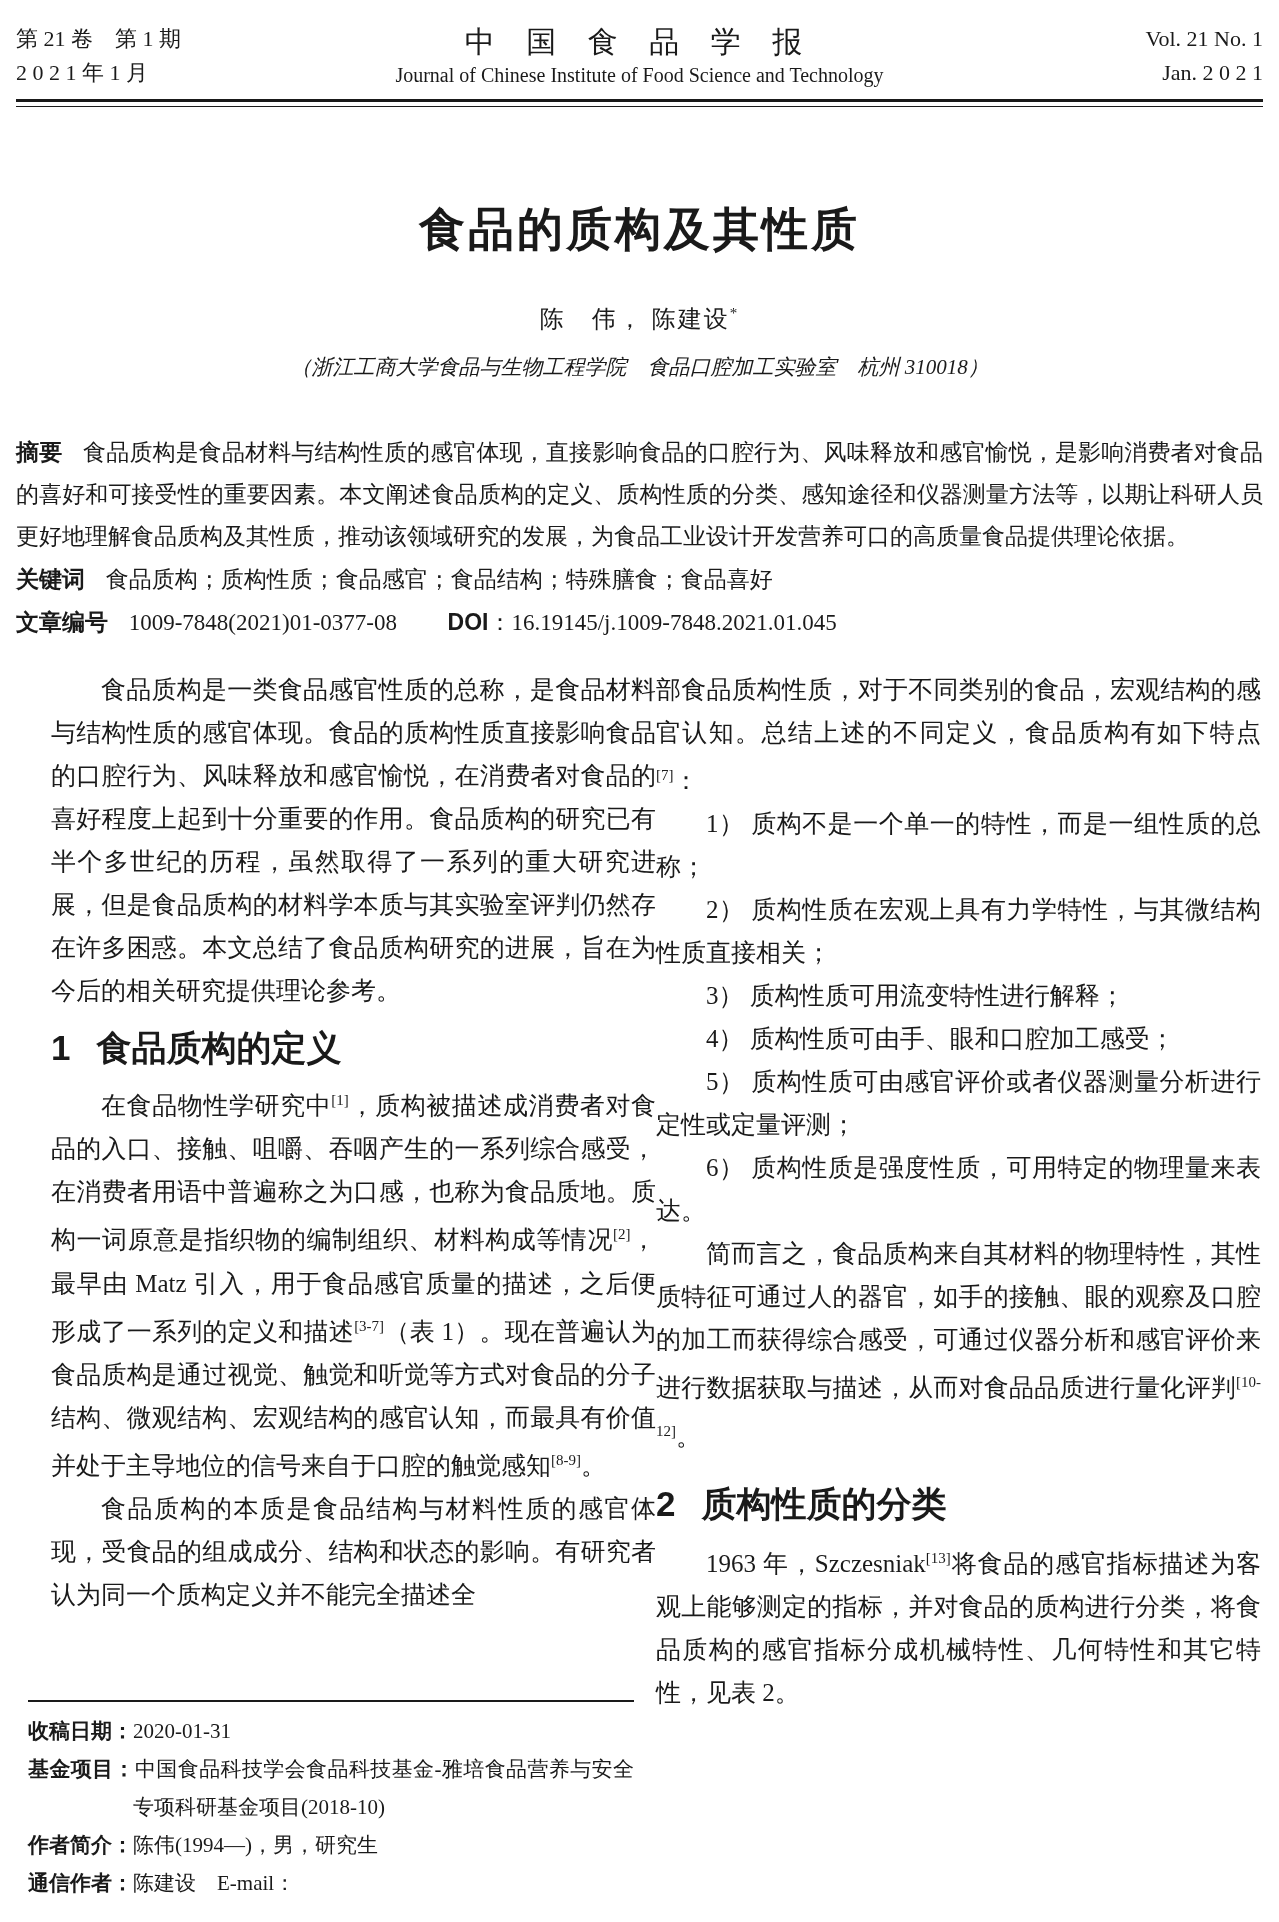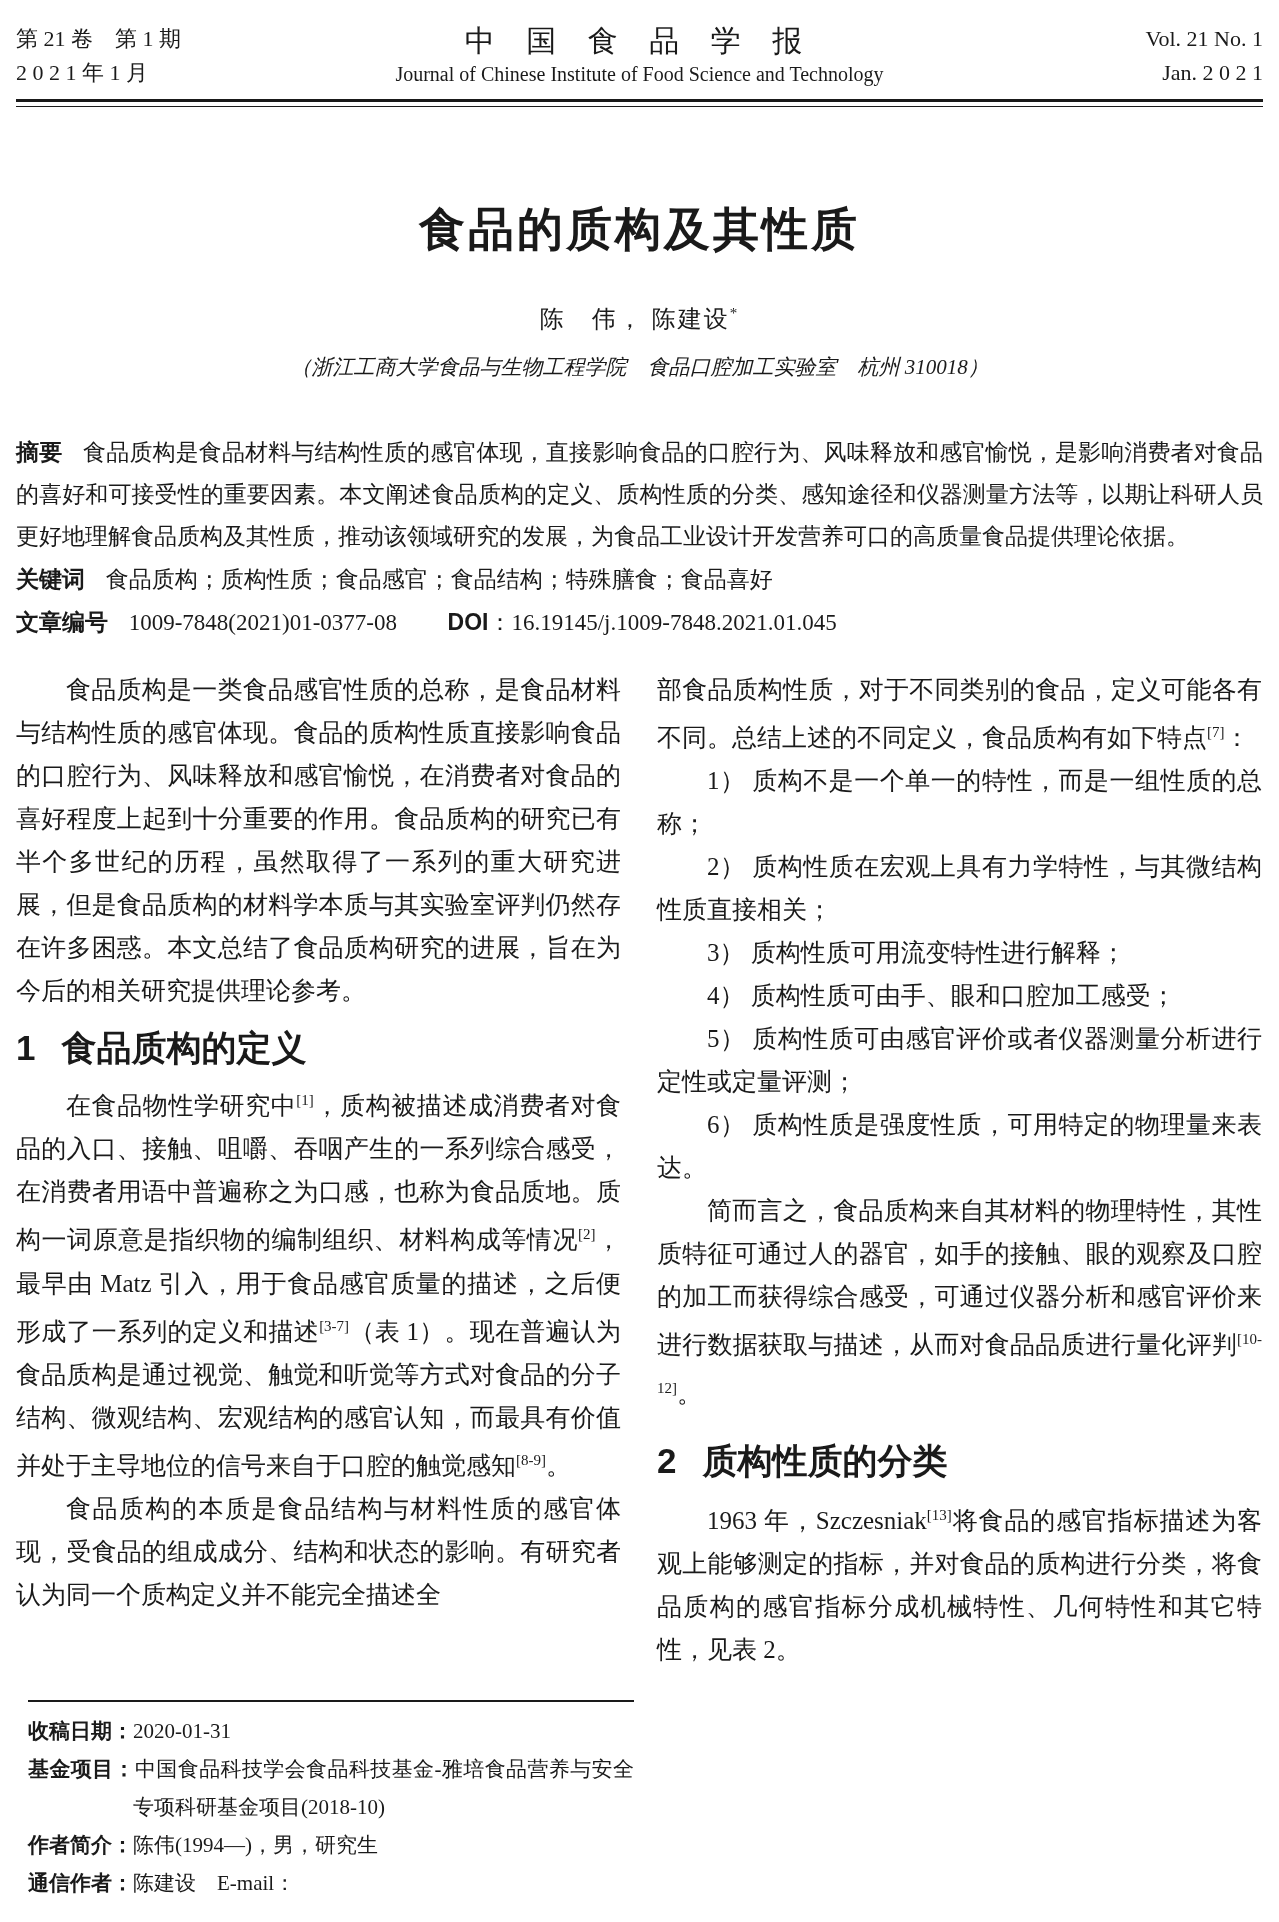--- a/index.html
+++ b/index.html
@@ -4,21 +4,21 @@
 <style>
   html,body { margin:0; padding:0; background:#e8e8e8; }
   .page {
     position:relative; width:1279px; height:1922px; margin:0 auto;
     background:#ffffff; overflow:hidden; color:#1a1a1a;
     font-family:"Liberation Serif","DejaVu Serif",serif;
   }
   .inner { padding:0 16px; }
 
   
-  .header { display:flex; justify-content:space-between; align-items:center; padding-top:22px; }
+  .header { display:flex; justify-content:space-between; align-items:flex-end; padding-top:22px; }
   .hdr-side { width:270px; font-size:22px; line-height:34px; white-space:nowrap; }
   .hdr-side.right { text-align:right; }
   .hdr-center { flex:1; text-align:center; }
   .hdr-cn { font-size:30px; letter-spacing:12px; line-height:36px; white-space:nowrap; }
   .hdr-en { font-size:20px; line-height:30px; white-space:nowrap; }
   .rule-double { margin-top:9px; height:4px; border-top:3px solid #1a1a1a; border-bottom:1px solid #1a1a1a; }
 
   
   .title {
     margin-top:96px; text-align:center;
@@ -30,21 +30,21 @@
   .affiliation { margin-top:18px; text-align:center; font-size:21px;font-style:italic; }
 
   
   .meta { margin-top:50px; font-size:23px; line-height:42px; text-align:justify; }
   .meta p { margin:0; }
   .hei { font-family:"Liberation Sans","DejaVu Sans",sans-serif; font-weight:bold; }
   .lbl-gap { display:inline-block; width:0.9em; }
   .wide-gap { display:inline-block; width:2.2em; }
 
   
-  .columns { display:flex; gap:36px; margin-top:24px; }
+  .columns { display:flex; margin-top:24px;margin-left:35px; }
   .col { width:605px; font-size:25px; line-height:43px; text-align:justify; }
   .col p { margin:0; text-indent:2em; }
   .col p.noindent { text-indent:0; }
   .col sup { font-size:15px; }
   h2.section {
     font-family:"Liberation Sans","DejaVu Sans",sans-serif;
     font-size:35px; font-weight:bold; line-height:43px;
     margin:14px 0 10px; text-indent:0;
   }
   h2.section.second { margin:24px 0 12px; }
@@ -94,21 +94,21 @@
     <div class="columns">
 
       <div class="col">
         <p>食品质构是一类食品感官性质的总称，是食品材料与结构性质的感官体现。食品的质构性质直接影响食品的口腔行为、风味释放和感官愉悦，在消费者对食品的喜好程度上起到十分重要的作用。食品质构的研究已有半个多世纪的历程，虽然取得了一系列的重大研究进展，但是食品质构的材料学本质与其实验室评判仍然存在许多困惑。本文总结了食品质构研究的进展，旨在为今后的相关研究提供理论参考。</p>
         <h2 class="section"><span class="sec-no">1</span><span>食品质构的定义</span></h2>
         <p><span>在食品物性学研究中</span><sup>[1]</sup><span>，质构被描述成消费者对食品的入口、接触、咀嚼、吞咽产生的一系列综合感受，在消费者用语中普遍称之为口感，也称为食品质地。质构一词原意是指织物的编制组织、材料构成等情况</span><sup>[2]</sup><span>，最早由 Matz 引入，用于食品感官质量的描述，之后便形成了一系列的定义和描述</span><sup>[3-7]</sup><span>（表 1）。现在普遍认为食品质构是通过视觉、触觉和听觉等方式对食品的分子结构、微观结构、宏观结构的感官认知，而最具有价值并处于主导地位的信号来自于口腔的触觉感知</span><sup>[8-9]</sup><span>。</span></p>
         <p>食品质构的本质是食品结构与材料性质的感官体现，受食品的组成成分、结构和状态的影响。有研究者认为同一个质构定义并不能完全描述全</p>
       </div>
 
       <div class="col">
-        <p class="noindent"><span>部食品质构性质，对于不同类别的食品，定义可能各有不同。总结上述的不同定义，食品质构有如下特点</span><sup>[7]</sup><span>：</span></p>
+        <p class="noindent"><span>部食品质构性质，对于不同类别的食品，宏观结构的感官认知。总结上述的不同定义，食品质构有如下特点</span><sup>[7]</sup><span>：</span></p>
         <p>1） 质构不是一个单一的特性，而是一组性质的总称；</p>
         <p>2） 质构性质在宏观上具有力学特性，与其微结构性质直接相关；</p>
         <p>3） 质构性质可用流变特性进行解释；</p>
         <p>4） 质构性质可由手、眼和口腔加工感受；</p>
         <p>5） 质构性质可由感官评价或者仪器测量分析进行定性或定量评测；</p>
         <p>6） 质构性质是强度性质，可用特定的物理量来表达。</p>
         <p><span>简而言之，食品质构来自其材料的物理特性，其性质特征可通过人的器官，如手的接触、眼的观察及口腔的加工而获得综合感受，可通过仪器分析和感官评价来进行数据获取与描述，从而对食品品质进行量化评判</span><sup>[10-12]</sup><span>。</span></p>
         <h2 class="section second"><span class="sec-no">2</span><span>质构性质的分类</span></h2>
         <p><span>1963 年，Szczesniak</span><sup>[13]</sup><span>将食品的感官指标描述为客观上能够测定的指标，并对食品的质构进行分类，将食品质构的感官指标分成机械特性、几何特性和其它特性，见表 2。</span></p>
       </div>

